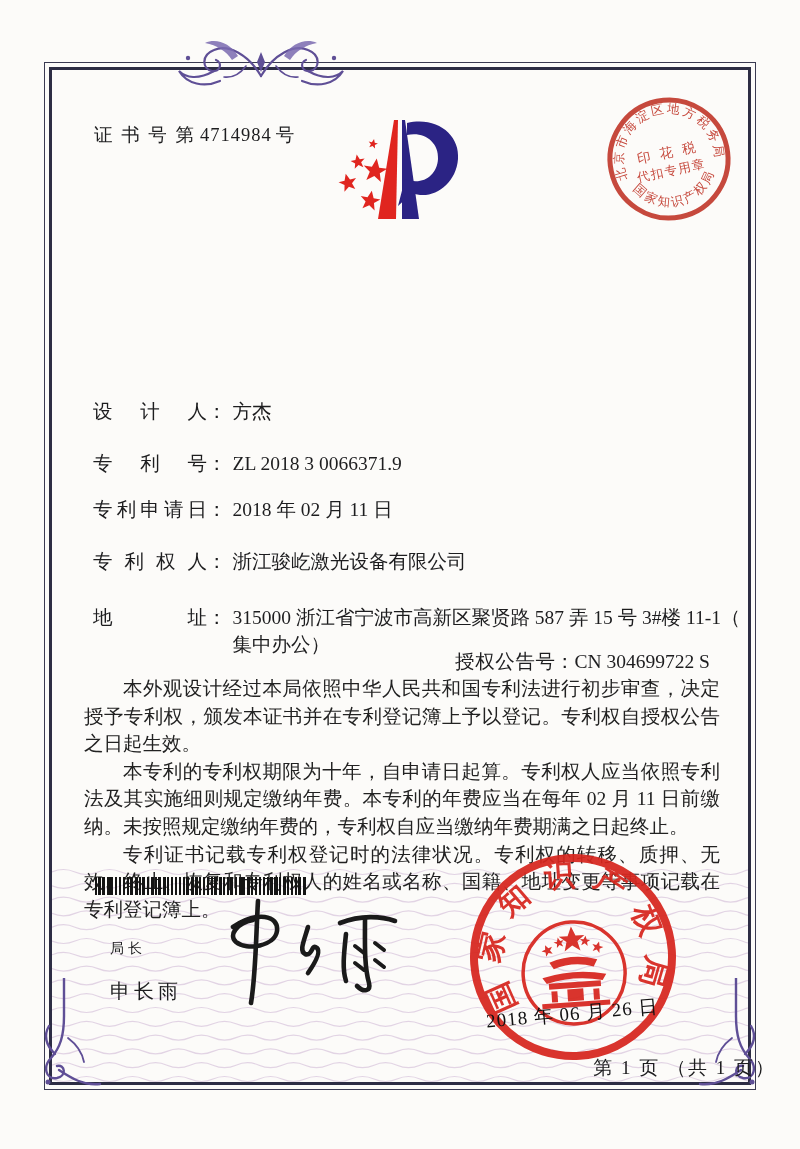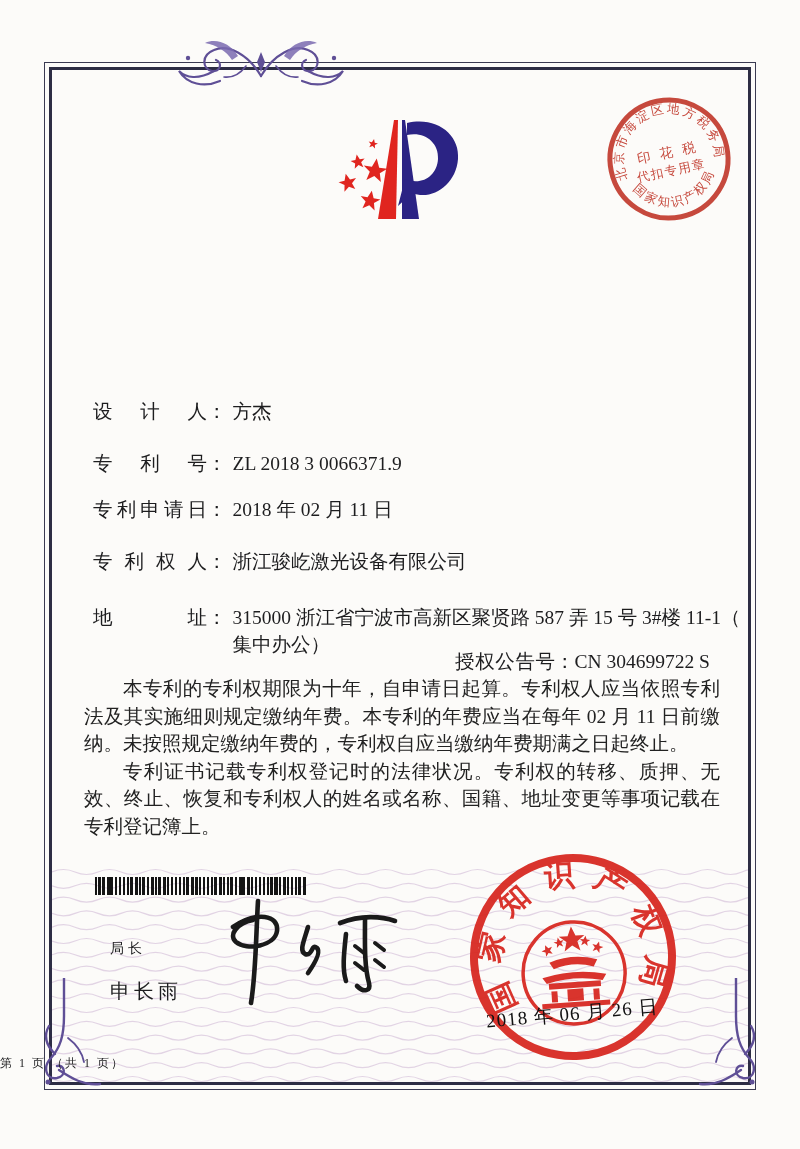--- a/index.html
+++ b/index.html
@@ -35,22 +35,22 @@
        repeating-linear-gradient(90deg,#141414 0 2px,rgba(0,0,0,0) 2px 4px),
        repeating-linear-gradient(90deg,#141414 0 1px,rgba(0,0,0,0) 1px 7px),
        repeating-linear-gradient(90deg,rgba(0,0,0,0) 0 3px,#141414 3px 4.5px,rgba(0,0,0,0) 4.5px 11px);}
   .director-title{position:absolute;left:110px;top:940px;font-size:14px;letter-spacing:4px;z-index:2;}
   .director-name{position:absolute;left:110px;top:978px;font-size:20px;letter-spacing:4px;z-index:2;}
   .signature{position:absolute;left:205px;top:893px;width:205px;height:120px;z-index:2;}
   .waves{position:absolute;left:52px;top:866px;width:698px;height:219px;z-index:0;}
   .seal-main{position:absolute;left:466px;top:850px;width:214px;height:214px;z-index:3;opacity:.93;}
   .seal-date{position:absolute;left:486px;top:1001px;font-size:19px;letter-spacing:1px;
              color:#111;transform:rotate(-5deg);z-index:4;white-space:nowrap;}
-  .footer{position:absolute;left:0;top:1055px;width:760px;text-align:left;
-          font-size:12px;letter-spacing:2px;z-index:2;}
+  .footer{position:absolute;left:16px;top:1055px;width:760px;text-align:right;
+          font-size:19px;letter-spacing:2px;z-index:2;}
   
   .ornament-top{position:absolute;left:176px;top:34px;width:170px;height:60px;z-index:2;}
   .corner-left{position:absolute;left:38px;top:978px;width:66px;height:112px;z-index:2;}
   .corner-right{position:absolute;left:696px;top:978px;width:66px;height:112px;z-index:2;}
   .stamp-tax{position:absolute;left:598px;top:90px;width:142px;height:142px;z-index:2;opacity:.92;}
   svg text{font-family:"Liberation Serif","DejaVu Serif",serif;}
 </style>
 </head>
 <body>
 
@@ -85,20 +85,23 @@
         <textPath href="#tax-arc-top" startOffset="50%">北京市海淀区地方税务局</textPath>
       </text>
       <text font-size="12.5" letter-spacing="2" text-anchor="middle">
         <textPath href="#tax-arc-bottom" startOffset="50%">国家知识产权局</textPath>
       </text>
       <text y="-2" font-size="13.5" letter-spacing="3" text-anchor="middle">印 花 税</text>
       <text y="16" font-size="12.5" letter-spacing="1.5" text-anchor="middle">代扣专用章</text>
     </g>
   </svg>
 
+  <div class="cert-no">
+    <span>证 书 号 第</span><span class="num">4714984</span><span>号</span>
+  </div>
 
   <svg class="logo" viewBox="0 0 132 138">
     <defs>
       <path id="star" d="M0,-10 L2.94,-3.09 L9.51,-3.09 L4.05,1.18 L5.88,8.09 L0,4 L-5.88,8.09 L-4.05,1.18 L-9.51,-3.09 L-2.94,-3.09 Z"></path>
     </defs>
     <g fill="#e0251f">
       <use href="#star" transform="translate(39,38) scale(0.5) rotate(12)"></use>
       <use href="#star" transform="translate(24,56) scale(0.75) rotate(-10)"></use>
       <use href="#star" transform="translate(41,65) scale(1.25) rotate(8)"></use>
       <use href="#star" transform="translate(14,77) scale(0.95) rotate(-14)"></use>
@@ -125,20 +128,21 @@
     <span class="lbl">专利权人</span><span class="colon">：</span><span class="val">浙江骏屹激光设备有限公司</span>
   </div>
   <div class="field-row r5">
     <span class="lbl">地址</span><span class="colon">：</span><span class="val"><span>315000 浙江省宁波市高新区聚贤路 587 弄 15 号 3#楼 11-1（</span><br><span>集中办公）</span></span>
   </div>
   <div class="grant-no">
     <span class="lbl">授权公告号</span><span class="colon">：</span><span class="val">CN 304699722 S</span>
   </div>
 
   <div class="body-text">
+    <p>本外观设计经过本局依照中华人民共和国专利法进行初步审查，决定授予专利权，颁发本证书并在专利登记簿上予以登记。专利权自授权公告之日起生效。</p>
     <p>本专利的专利权期限为十年，自申请日起算。专利权人应当依照专利法及其实施细则规定缴纳年费。本专利的年费应当在每年 02 月 11 日前缴纳。未按照规定缴纳年费的，专利权自应当缴纳年费期满之日起终止。</p>
     <p>专利证书记载专利权登记时的法律状况。专利权的转移、质押、无效、终止、恢复和专利权人的姓名或名称、国籍、地址变更等事项记载在专利登记簿上。</p>
   </div>
 
   <svg class="waves" id="wave-svg" viewBox="0 0 698 219" preserveAspectRatio="none">
       <path d="M0 6 q 11.5 -5 23 0 q 11.5 5 23 0 q 11.5 -5 23 0 q 11.5 5 23 0 q 11.5 -5 23 0 q 11.5 5 23 0 q 11.5 -5 23 0 q 11.5 5 23 0 q 11.5 -5 23 0 q 11.5 5 23 0 q 11.5 -5 23 0 q 11.5 5 23 0 q 11.5 -5 23 0 q 11.5 5 23 0 q 11.5 -5 23 0 q 11.5 5 23 0 q 11.5 -5 23 0 q 11.5 5 23 0 q 11.5 -5 23 0 q 11.5 5 23 0 q 11.5 -5 23 0 q 11.5 5 23 0 q 11.5 -5 23 0 q 11.5 5 23 0 q 11.5 -5 23 0 q 11.5 5 23 0 q 11.5 -5 23 0 q 11.5 5 23 0 q 11.5 -5 23 0 q 11.5 5 23 0 q 11.5 -5 23 0 q 11.5 5 23 0" fill="none" stroke="#e2d4e4" stroke-width="1.2"></path>
       <path d="M0 19.8 q 11.5 5 23 0 q 11.5 -5 23 0 q 11.5 5 23 0 q 11.5 -5 23 0 q 11.5 5 23 0 q 11.5 -5 23 0 q 11.5 5 23 0 q 11.5 -5 23 0 q 11.5 5 23 0 q 11.5 -5 23 0 q 11.5 5 23 0 q 11.5 -5 23 0 q 11.5 5 23 0 q 11.5 -5 23 0 q 11.5 5 23 0 q 11.5 -5 23 0 q 11.5 5 23 0 q 11.5 -5 23 0 q 11.5 5 23 0 q 11.5 -5 23 0 q 11.5 5 23 0 q 11.5 -5 23 0 q 11.5 5 23 0 q 11.5 -5 23 0 q 11.5 5 23 0 q 11.5 -5 23 0 q 11.5 5 23 0 q 11.5 -5 23 0 q 11.5 5 23 0 q 11.5 -5 23 0 q 11.5 5 23 0 q 11.5 -5 23 0" fill="none" stroke="#e2d4e4" stroke-width="1.2"></path>
       <path d="M0 33.6 q 11.5 -5 23 0 q 11.5 5 23 0 q 11.5 -5 23 0 q 11.5 5 23 0 q 11.5 -5 23 0 q 11.5 5 23 0 q 11.5 -5 23 0 q 11.5 5 23 0 q 11.5 -5 23 0 q 11.5 5 23 0 q 11.5 -5 23 0 q 11.5 5 23 0 q 11.5 -5 23 0 q 11.5 5 23 0 q 11.5 -5 23 0 q 11.5 5 23 0 q 11.5 -5 23 0 q 11.5 5 23 0 q 11.5 -5 23 0 q 11.5 5 23 0 q 11.5 -5 23 0 q 11.5 5 23 0 q 11.5 -5 23 0 q 11.5 5 23 0 q 11.5 -5 23 0 q 11.5 5 23 0 q 11.5 -5 23 0 q 11.5 5 23 0 q 11.5 -5 23 0 q 11.5 5 23 0 q 11.5 -5 23 0 q 11.5 5 23 0" fill="none" stroke="#e2d4e4" stroke-width="1.2"></path>
       <path d="M0 47.400000000000006 q 11.5 5 23 0 q 11.5 -5 23 0 q 11.5 5 23 0 q 11.5 -5 23 0 q 11.5 5 23 0 q 11.5 -5 23 0 q 11.5 5 23 0 q 11.5 -5 23 0 q 11.5 5 23 0 q 11.5 -5 23 0 q 11.5 5 23 0 q 11.5 -5 23 0 q 11.5 5 23 0 q 11.5 -5 23 0 q 11.5 5 23 0 q 11.5 -5 23 0 q 11.5 5 23 0 q 11.5 -5 23 0 q 11.5 5 23 0 q 11.5 -5 23 0 q 11.5 5 23 0 q 11.5 -5 23 0 q 11.5 5 23 0 q 11.5 -5 23 0 q 11.5 5 23 0 q 11.5 -5 23 0 q 11.5 5 23 0 q 11.5 -5 23 0 q 11.5 5 23 0 q 11.5 -5 23 0 q 11.5 5 23 0 q 11.5 -5 23 0" fill="none" stroke="#e2d4e4" stroke-width="1.2"></path>
       <path d="M0 61.2 q 11.5 -5 23 0 q 11.5 5 23 0 q 11.5 -5 23 0 q 11.5 5 23 0 q 11.5 -5 23 0 q 11.5 5 23 0 q 11.5 -5 23 0 q 11.5 5 23 0 q 11.5 -5 23 0 q 11.5 5 23 0 q 11.5 -5 23 0 q 11.5 5 23 0 q 11.5 -5 23 0 q 11.5 5 23 0 q 11.5 -5 23 0 q 11.5 5 23 0 q 11.5 -5 23 0 q 11.5 5 23 0 q 11.5 -5 23 0 q 11.5 5 23 0 q 11.5 -5 23 0 q 11.5 5 23 0 q 11.5 -5 23 0 q 11.5 5 23 0 q 11.5 -5 23 0 q 11.5 5 23 0 q 11.5 -5 23 0 q 11.5 5 23 0 q 11.5 -5 23 0 q 11.5 5 23 0 q 11.5 -5 23 0 q 11.5 5 23 0" fill="none" stroke="#e2d4e4" stroke-width="1.2"></path>

